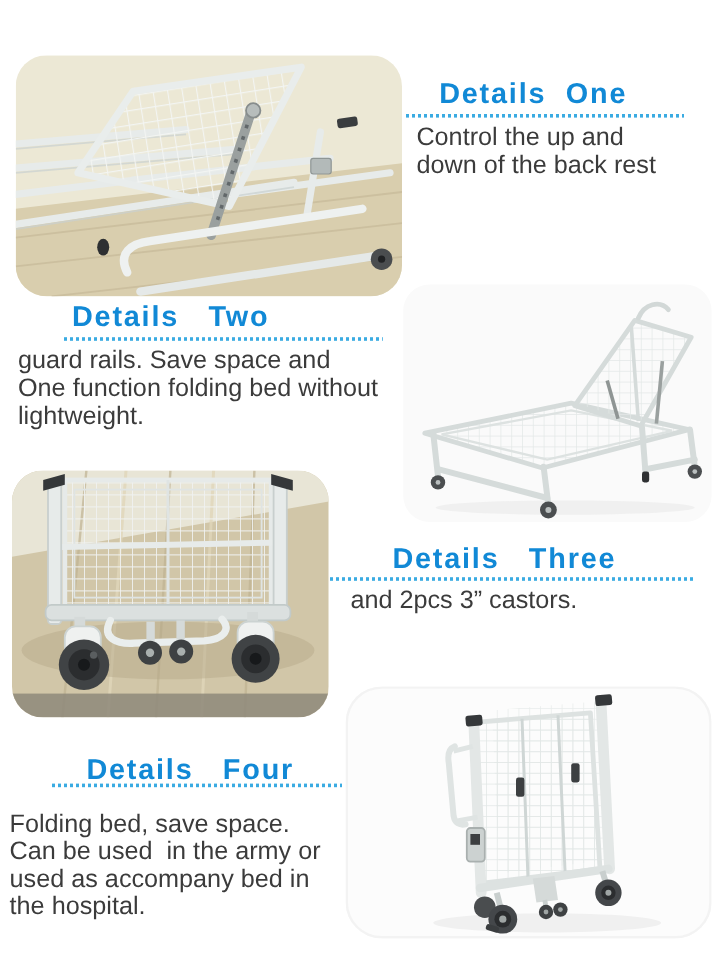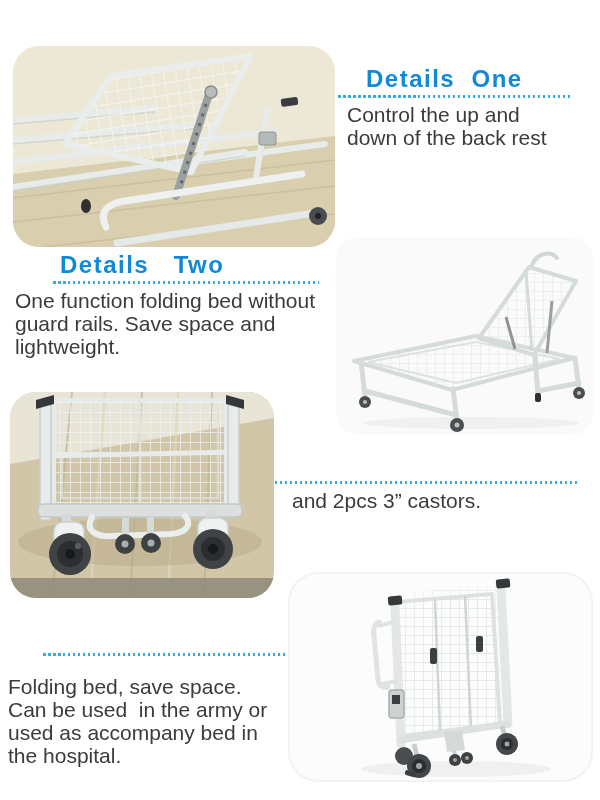--- a/index.html
+++ b/index.html
@@ -77,22 +77,22 @@
   <h2 class="heading" style="left:366px; top:62px;">Details  One</h2>
   <div class="dots" style="left:338px; top:91px; width:232px;"></div>
   <p class="para" style="left:347px; top:99px;">
     <span class="ln">Control the up and</span>
     <span class="ln">down of the back rest</span>
   </p>
 
   <h2 class="heading" style="left:60px; top:248px;">Details   Two</h2>
   <div class="dots" style="left:53px; top:277px; width:266px;"></div>
   <p class="para" style="left:15px; top:285px;">
+    <span class="ln">guard rails. Save space and</span>
     <span class="ln">One function folding bed without</span>
-    <span class="ln">guard rails. Save space and</span>
     <span class="ln">lightweight.</span>
   </p>
 
   <figure class="photo photo--softbg" style="left:336px; top:233px; width:257px; height:198px; border-radius:22px;">
     <svg viewBox="0 0 257 198" width="257" height="198">
       <defs>
         <pattern id="m2" width="9" height="9" patternUnits="userSpaceOnUse">
           <path d="M0 0H9M0 0V9" stroke="#e3e8e7" stroke-width="1.2" fill="none"></path>
         </pattern>
       </defs>
@@ -165,25 +165,27 @@
       <circle cx="60" cy="162" r="5" fill="#17191b"></circle>
       <circle cx="68" cy="154" r="3" fill="#5a5e60"></circle>
       <rect x="196" y="118" width="9" height="12" fill="#d5dad9"></rect>
       <rect x="188" y="126" width="30" height="26" rx="9" fill="#eff1f0" stroke="#ccd3d2" stroke-width="1.5"></rect>
       <circle cx="203" cy="157" r="20" fill="#404345"></circle>
       <circle cx="203" cy="157" r="12" fill="#2b2d2f"></circle>
       <circle cx="203" cy="157" r="5" fill="#17191b"></circle>
     </svg>
   </figure>
 
+  <h2 class="heading" style="left:327px; top:449px;">Details   Three</h2>
   <div class="dots" style="left:275px; top:477px; width:305px;"></div>
   <p class="para" style="left:292px; top:485px;">
     <span class="ln">and 2pcs 3” castors.</span>
   </p>
 
+  <h2 class="heading" style="left:72px; top:625px;">Details   Four</h2>
   <div class="dots" style="left:43px; top:649px; width:242px;"></div>
   <p class="para" style="left:8px; top:671px;">
     <span class="ln">Folding bed, save space.</span>
     <span class="ln">Can be used  in the army or</span>
     <span class="ln">used as accompany bed in</span>
     <span class="ln">the hospital.</span>
   </p>
 
   <figure class="photo photo--framed" style="left:288px; top:568px; width:305px; height:210px; border-radius:30px;">
     <svg viewBox="0 0 305 210" width="305" height="210">

